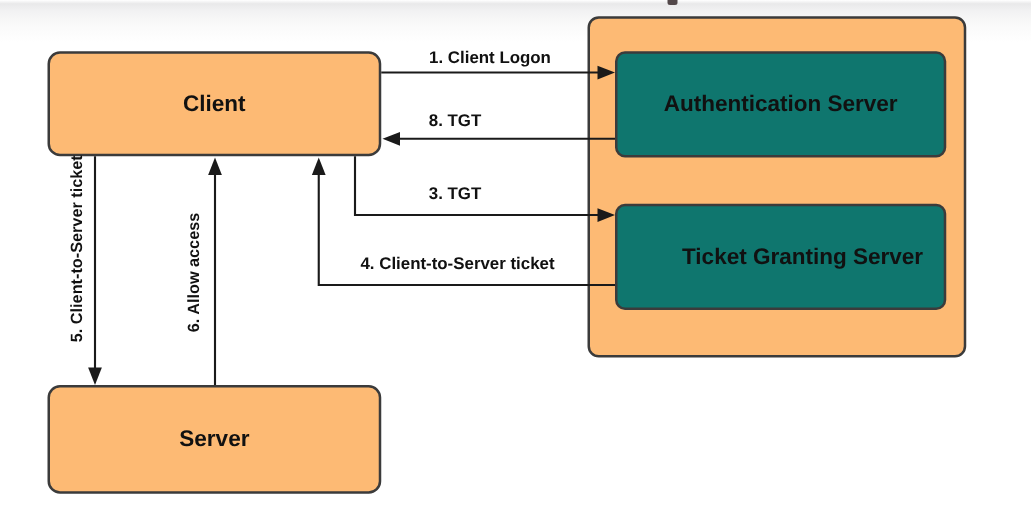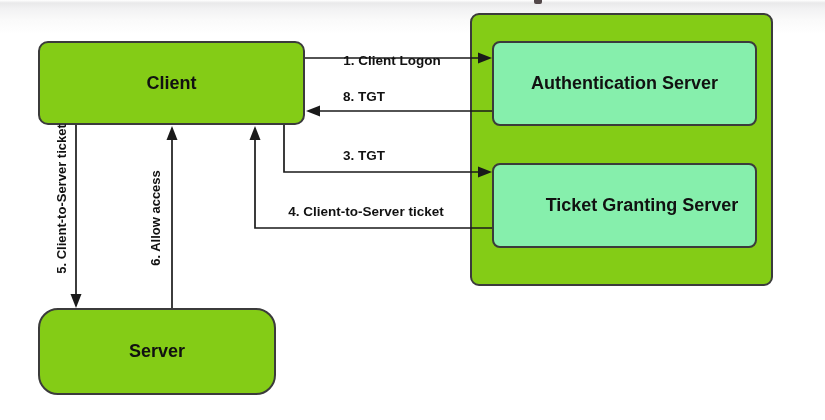--- a/index.html
+++ b/index.html
@@ -19,27 +19,27 @@
     background:#53484a;border-radius:0 0 2px 2px;
   }
   .node{
     position:absolute;
     box-sizing:border-box;
     border:2px solid #3b3b3b;
     display:flex;align-items:center;justify-content:center;
     font-weight:bold;color:#111111;
     font-size:18px;
   }
-  .blue{background:#84cc16;}
-  .cyan{background:#86efac;}
+  .blue{background:#fdba74;}
+  .cyan{background:#0f766e;}
   .node.client {left:38px; top:41px; width:267px;height:84px; border-radius:10px;}
   .node.kdc    {left:470px;top:13px; width:303px;height:273px;border-radius:9px;}
   .node.as     {left:492px;top:41px; width:265px;height:85px; border-radius:8px;}
   .node.tgs    {left:492px;top:163px;width:265px;height:85px; border-radius:8px;padding-left:35px;}
-  .node.server {left:38px; top:308px;width:238px;height:87px; border-radius:20px;}
+  .node.server {left:38px; top:308px;width:267px;height:87px; border-radius:10px;}
   .arrow-layer{
     position:absolute;left:0;top:0;width:825px;height:420px;
     pointer-events:none;
   }
   .arrow-layer path{fill:none;stroke:#1a1a1a;stroke-width:1.7;}
   .arrow-layer polygon{fill:#1a1a1a;stroke:none;}
   .alabel{
     position:absolute;
     font-weight:bold;color:#111111;font-size:13.5px;
     white-space:nowrap;
@@ -96,20 +96,20 @@
     <g>
       <path d="M76,125 V295"></path>
       <polygon points="76,308 70.5,294 81.5,294"></polygon>
     </g>
     <g>
       <path d="M172,308 V139"></path>
       <polygon points="172,126 166.5,140 177.5,140"></polygon>
     </g>
   </svg>
 
-  <div class="alabel" style="left:392px;top:46px;margin-top:14px;">1. Client Logon</div>
+  <div class="alabel" style="left:392px;top:46px;">1. Client Logon</div>
   <div class="alabel" style="left:364px;top:96px;">8. TGT</div>
   <div class="alabel" style="left:364px;top:155px;text-align:right;">3. TGT</div>
   <div class="alabel" style="left:366px;top:211px;">4. Client-to-Server ticket</div>
   <div class="alabel vert" style="left:61px;top:199px;">5. Client-to-Server ticket</div>
   <div class="alabel vert" style="left:155px;top:218px;">6. Allow access</div>
 
 </div>
 
 </body></html>

